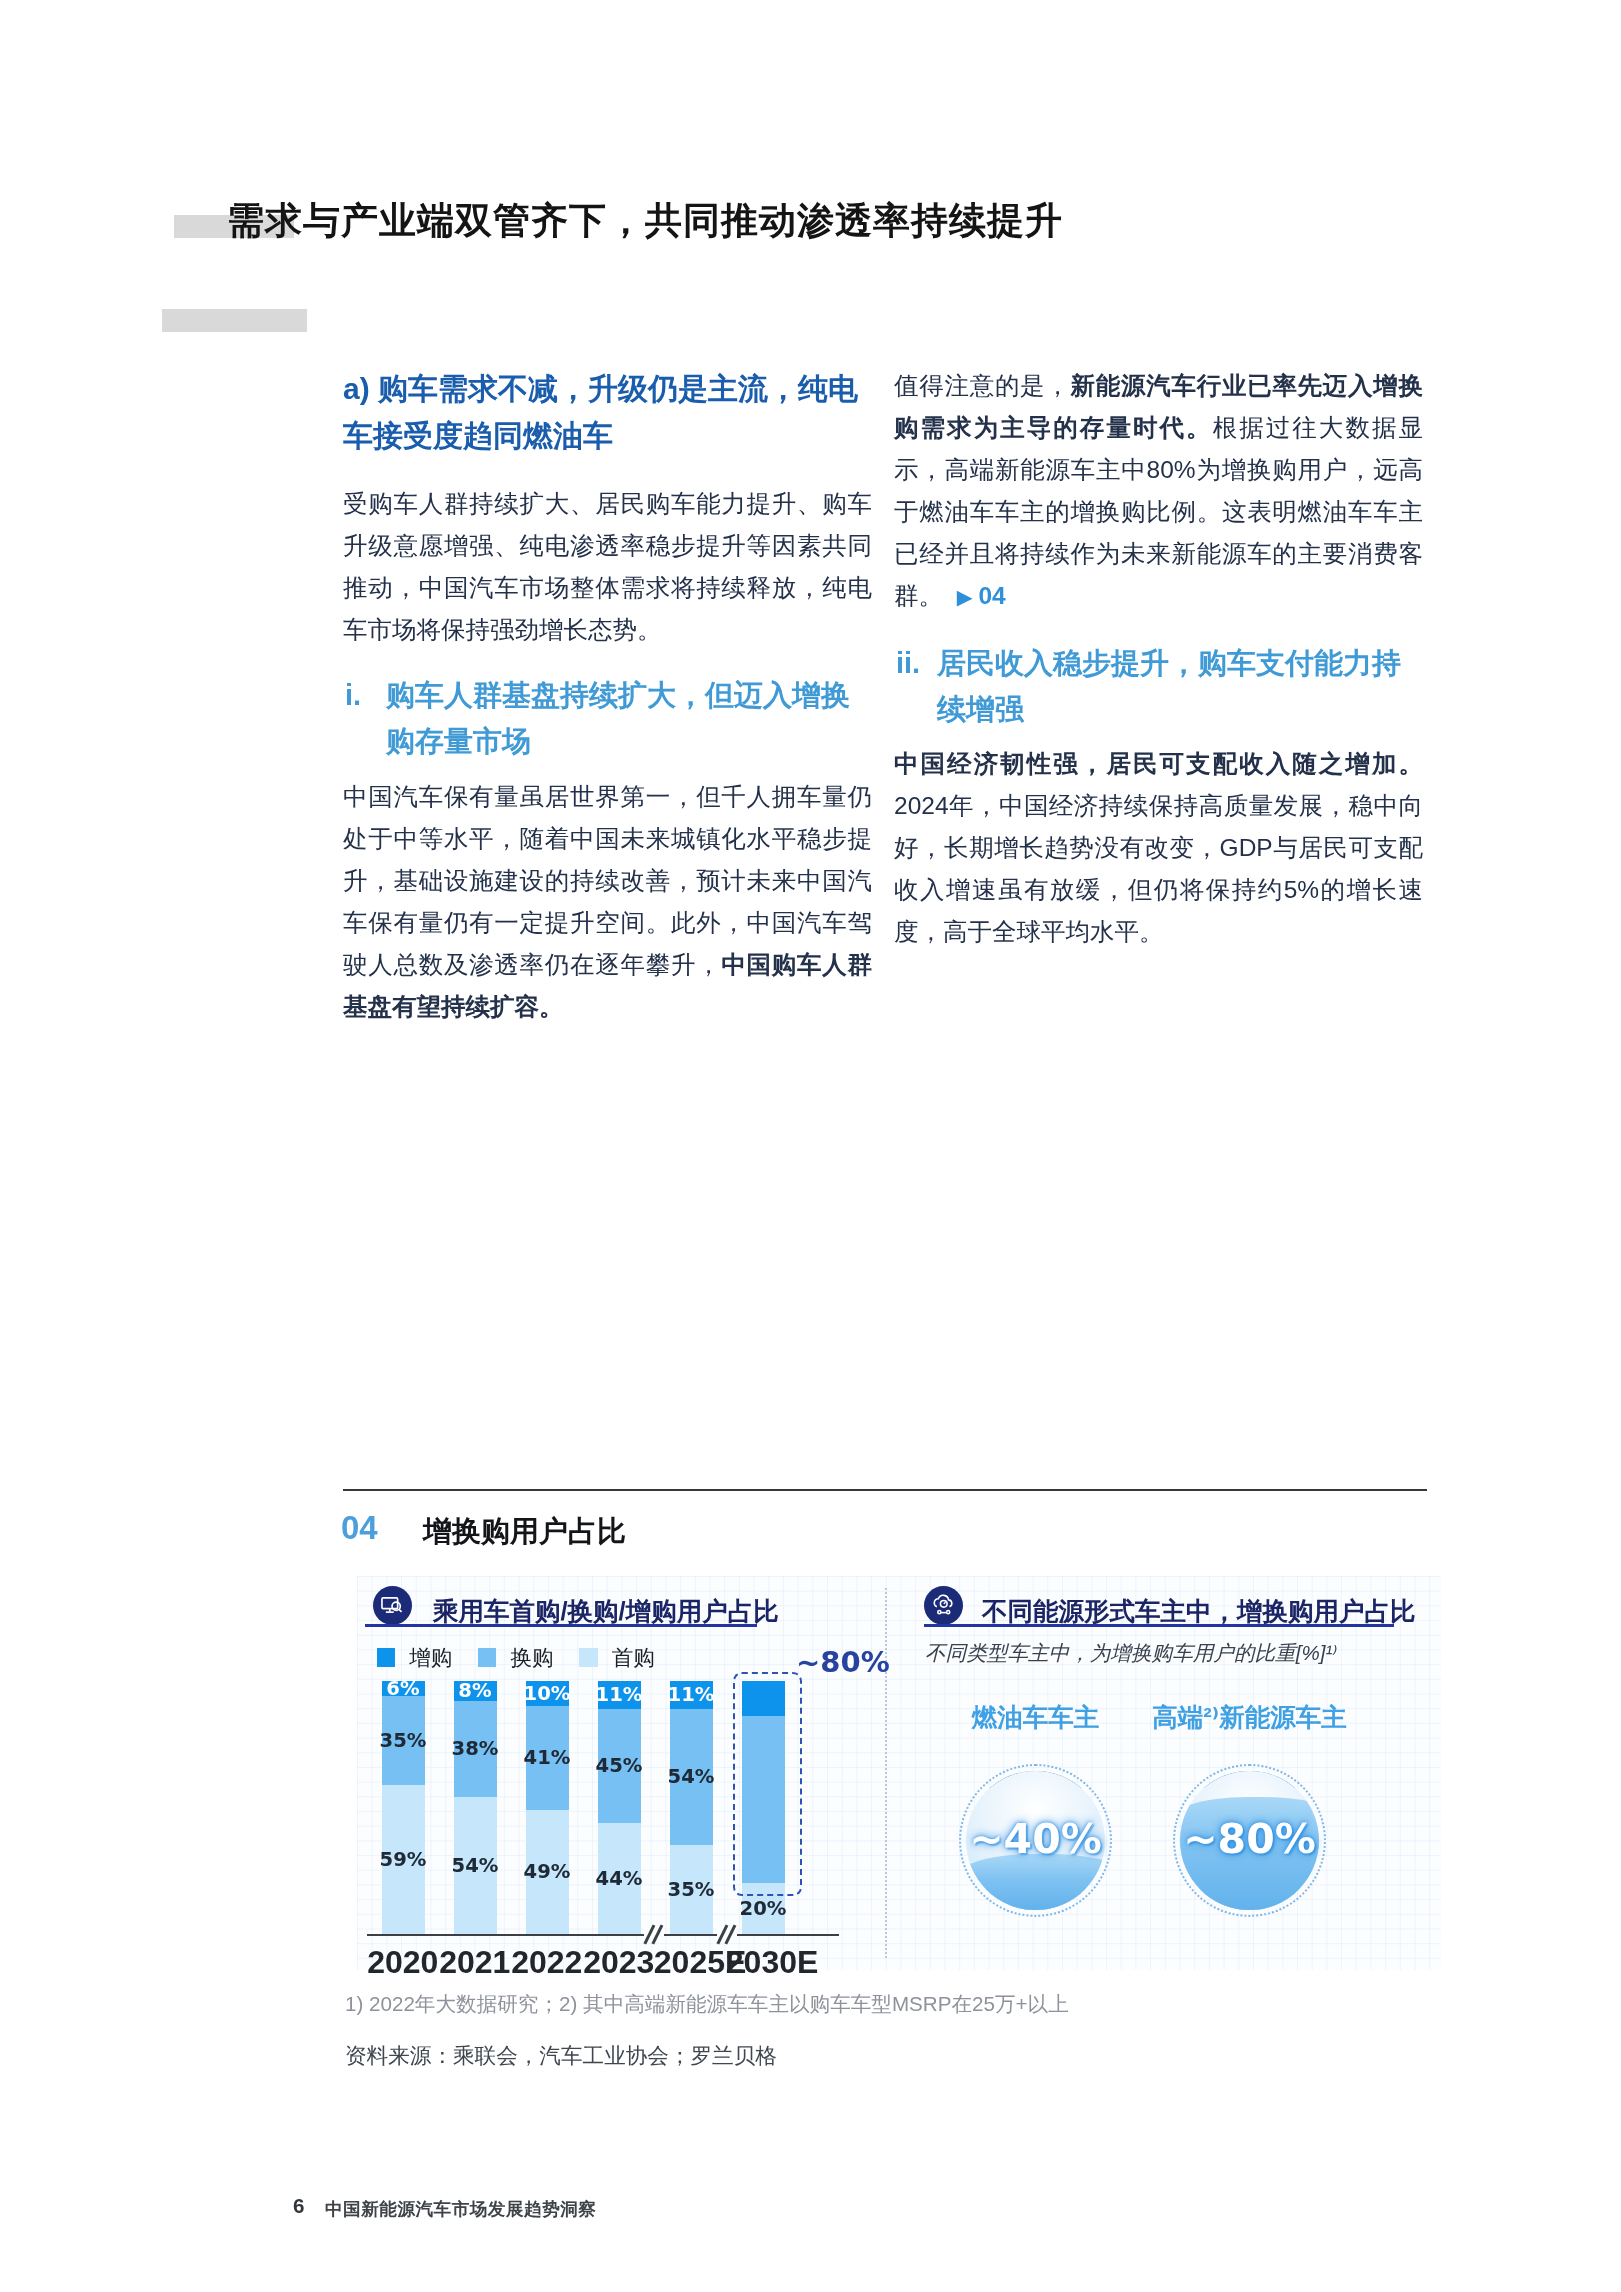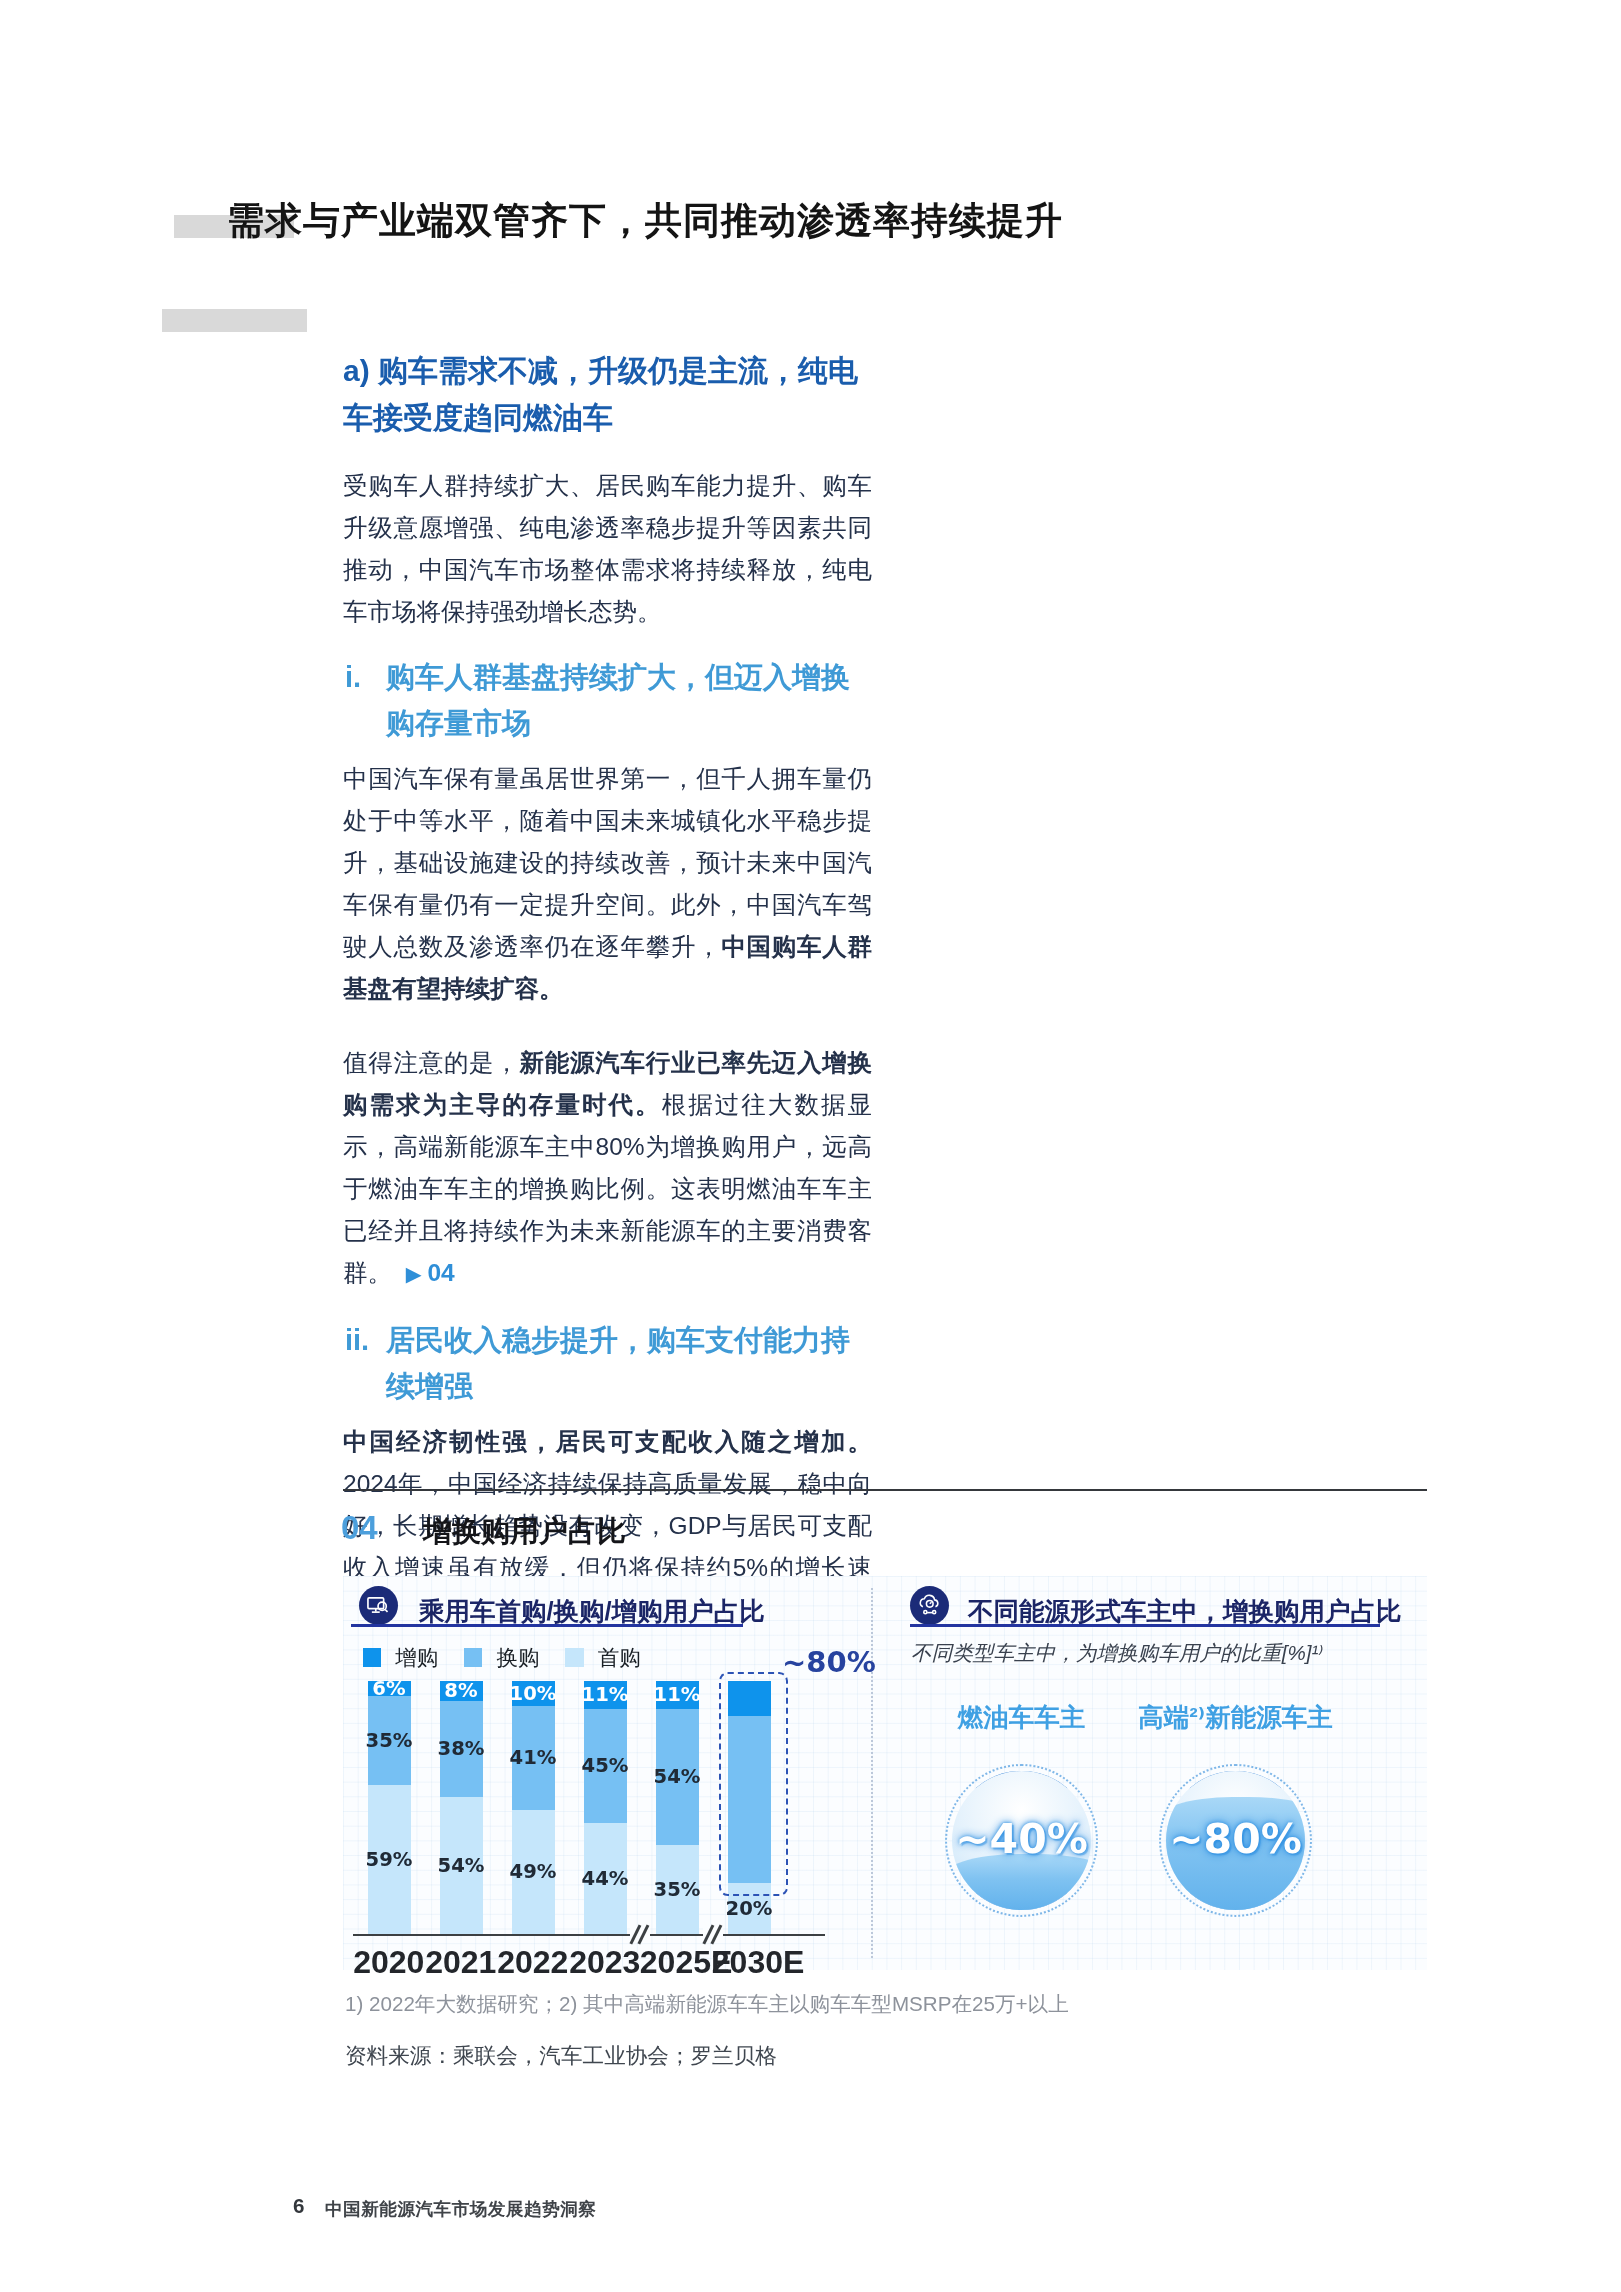--- a/index.html
+++ b/index.html
@@ -9,36 +9,36 @@
 
   
   .gblock{position:absolute;background:#d9d9d9;}
   .gb1{left:174px;top:215px;width:120px;height:22.5px;}
   .gb2{left:162px;top:309px;width:145px;height:22.5px;}
 
   
   .main-title{left:227px;top:196px;width:1225px;font-size:37px;font-weight:700;color:#141414;letter-spacing:1px;}
 
   
-  .cols{left:343px;top:347px;width:1084px;display:flex;gap:11px;flex-direction:column;}
+  .cols{left:343px;top:365px;width:1084px;display:flex;gap:22px;}
   .col{width:529px;}
   .h-a{font-size:30px;line-height:47px;font-weight:700;color:#1a5dad;margin:0 0 23.5px 0;}
   .h-i{position:relative;font-size:29px;line-height:46px;font-weight:700;color:#3f9ad6;margin:0 0 11.8px 0;padding-left:43px;}
   .h-i .marker{position:absolute;left:2px;top:0;}
   .para{font-size:24.5px;line-height:42px;color:#24314a;text-align:justify;margin:0 0 21.6px 0;}
   .para .b{font-weight:700;}
   .figref{color:#2f8fd8;font-weight:700;white-space:nowrap;margin-left:13.7px;}
   .figref .tri{font-size:20.6px;margin-right:5.9px;}
 
   
   .rule{left:343px;top:1489px;width:1084px;height:2px;background:#35383c;}
   .fig-no{left:341px;top:1509px;font-size:33px;font-weight:700;color:#4c9fdc;}
   .fig-title{left:423px;top:1512px;font-size:29px;font-weight:700;color:#141519;}
 
-  .fig{left:343px;top:1576px;width:1084px;height:394px;background-color:#fbfdff;
+  .fig{left:357px;top:1576px;width:1084px;height:394px;background-color:#fbfdff;
        background-image:linear-gradient(rgba(205,225,243,.30) 1px,transparent 1px),
                         linear-gradient(90deg,rgba(205,225,243,.30) 1px,transparent 1px);
        background-size:14.7px 14.7px;}
   .divider{position:absolute;left:528px;top:11.8px;height:370px;border-left:2px dotted #bcc8da;}
 
   
   .picon{position:absolute;width:39px;height:39px;border-radius:50%;background:#1b2b78;
          display:flex;align-items:center;justify-content:center;}
   .picon svg{width:25.5px;height:25.5px;}
   .ptitle{position:absolute;font-size:25.5px;font-weight:700;color:#1b2566;white-space:nowrap;}

